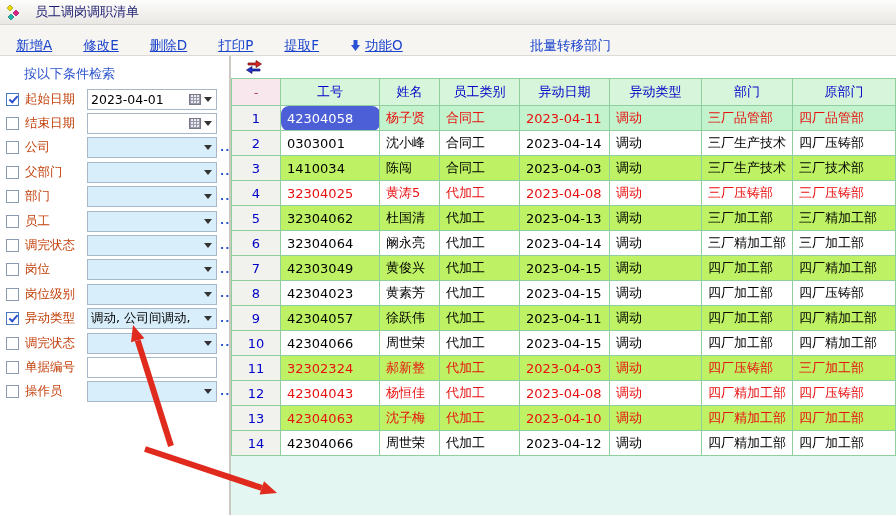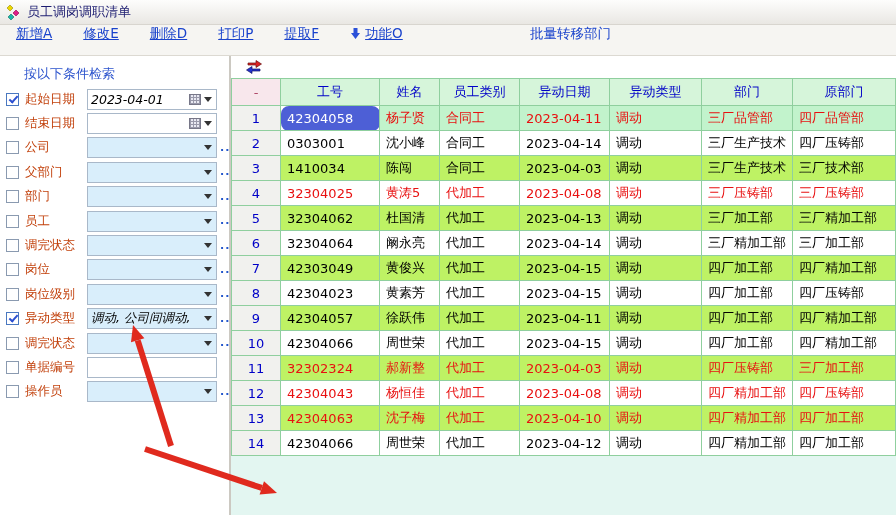--- a/index.html
+++ b/index.html
@@ -7,24 +7,24 @@
   body {
     width:896px; height:516px; position:relative; overflow:hidden;
     font-family:"DejaVu Sans", sans-serif; background:#fff;
   }
   
   .titlebar {
     height:25px; display:flex; align-items:center; padding-left:5px;
     background:linear-gradient(#fdfdfc,#e9e7e3);
     border-bottom:1px solid #d8d5cf;
   }
-  .title-text { color:#1c1c70; font-size:13px; margin-left:5px; }
+  .title-text { color:#1c1c70; font-size:13px; margin-left:13px; }
   
   .toolbar {
-    height:31px; position:relative; display:flex; align-items:flex-start;
+    height:31px; position:relative; display:flex; align-items:flex-end;
     background:#f6f5f2; border-bottom:1px solid #dcd9d2;
     font-size:13.5px; color:#1a43cc;
   }
   .tb-items { display:flex; gap:31px; margin-left:16px; align-items:center; }
   .tb-item { text-decoration:underline; cursor:pointer; white-space:nowrap; display:flex; align-items:center; gap:4px; }
   .batch-btn { position:absolute; left:530px; cursor:pointer; }
   
   .main { display:flex; height:459px; }
   .left-panel { width:229px; background:#fff; position:relative; flex:none; }
   .splitter { width:2px; background:#ccc9c2; flex:none; }
@@ -34,21 +34,21 @@
   .filter-row { display:flex; align-items:center; height:24.4px; padding-left:6px; }
   .cb { width:13px; height:13px; border:1px solid #8a9ab0; background:#fff; position:relative; flex:none; }
   .cb.checked { border-color:#4a78c0; }
   .cb.checked::after {
     content:""; position:absolute; left:2px; top:2px; width:7px; height:3px;
     border-left:2px solid #2b4fd0; border-bottom:2px solid #2b4fd0; transform:rotate(-48deg);
   }
   .f-label { font-size:12.5px; color:#c2410c; margin-left:6px; width:62px; white-space:nowrap; overflow:hidden; flex:none; }
   .field {
     width:130px; height:21px; border:1px solid #a9b8c9; background:#fff;
-    display:flex; align-items:center; font-size:12.5px; padding-left:3px; flex:none;font-style:italic;
+    display:flex; align-items:center; font-size:12.5px; padding-left:3px; flex:none;
   }
   .field.combo { background:#d9eefb; }
   .field .val { flex:1; overflow:hidden; white-space:nowrap; color:#000; }
   .darr { width:0; height:0; border-left:4px solid transparent; border-right:4px solid transparent;
           border-top:5px solid #333; margin-right:4px; flex:none; }
   .cal { width:12px; height:11px; border:1px solid #778; margin-right:3px; flex:none;
     background-color:#e9e9f2;
     background-image:repeating-linear-gradient(0deg,#99a 0 1px,transparent 1px 3px),
                      repeating-linear-gradient(90deg,#99a 0 1px,transparent 1px 3px); }
   .more { color:#2255cc; font-weight:bold; font-size:11px; margin-left:3px; width:13px;

